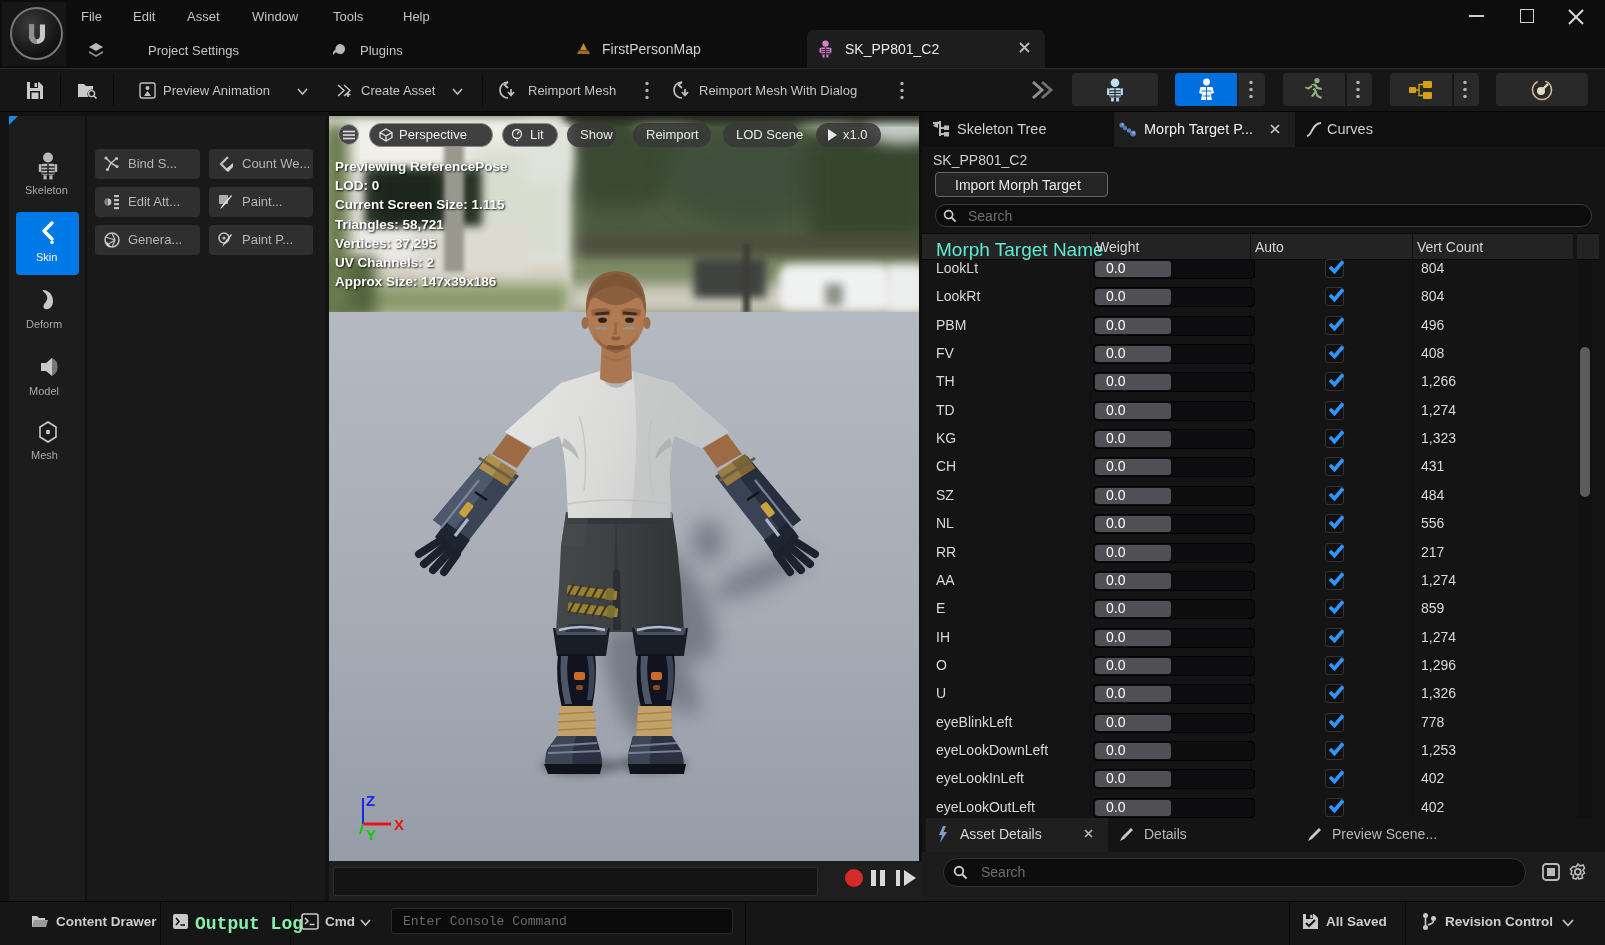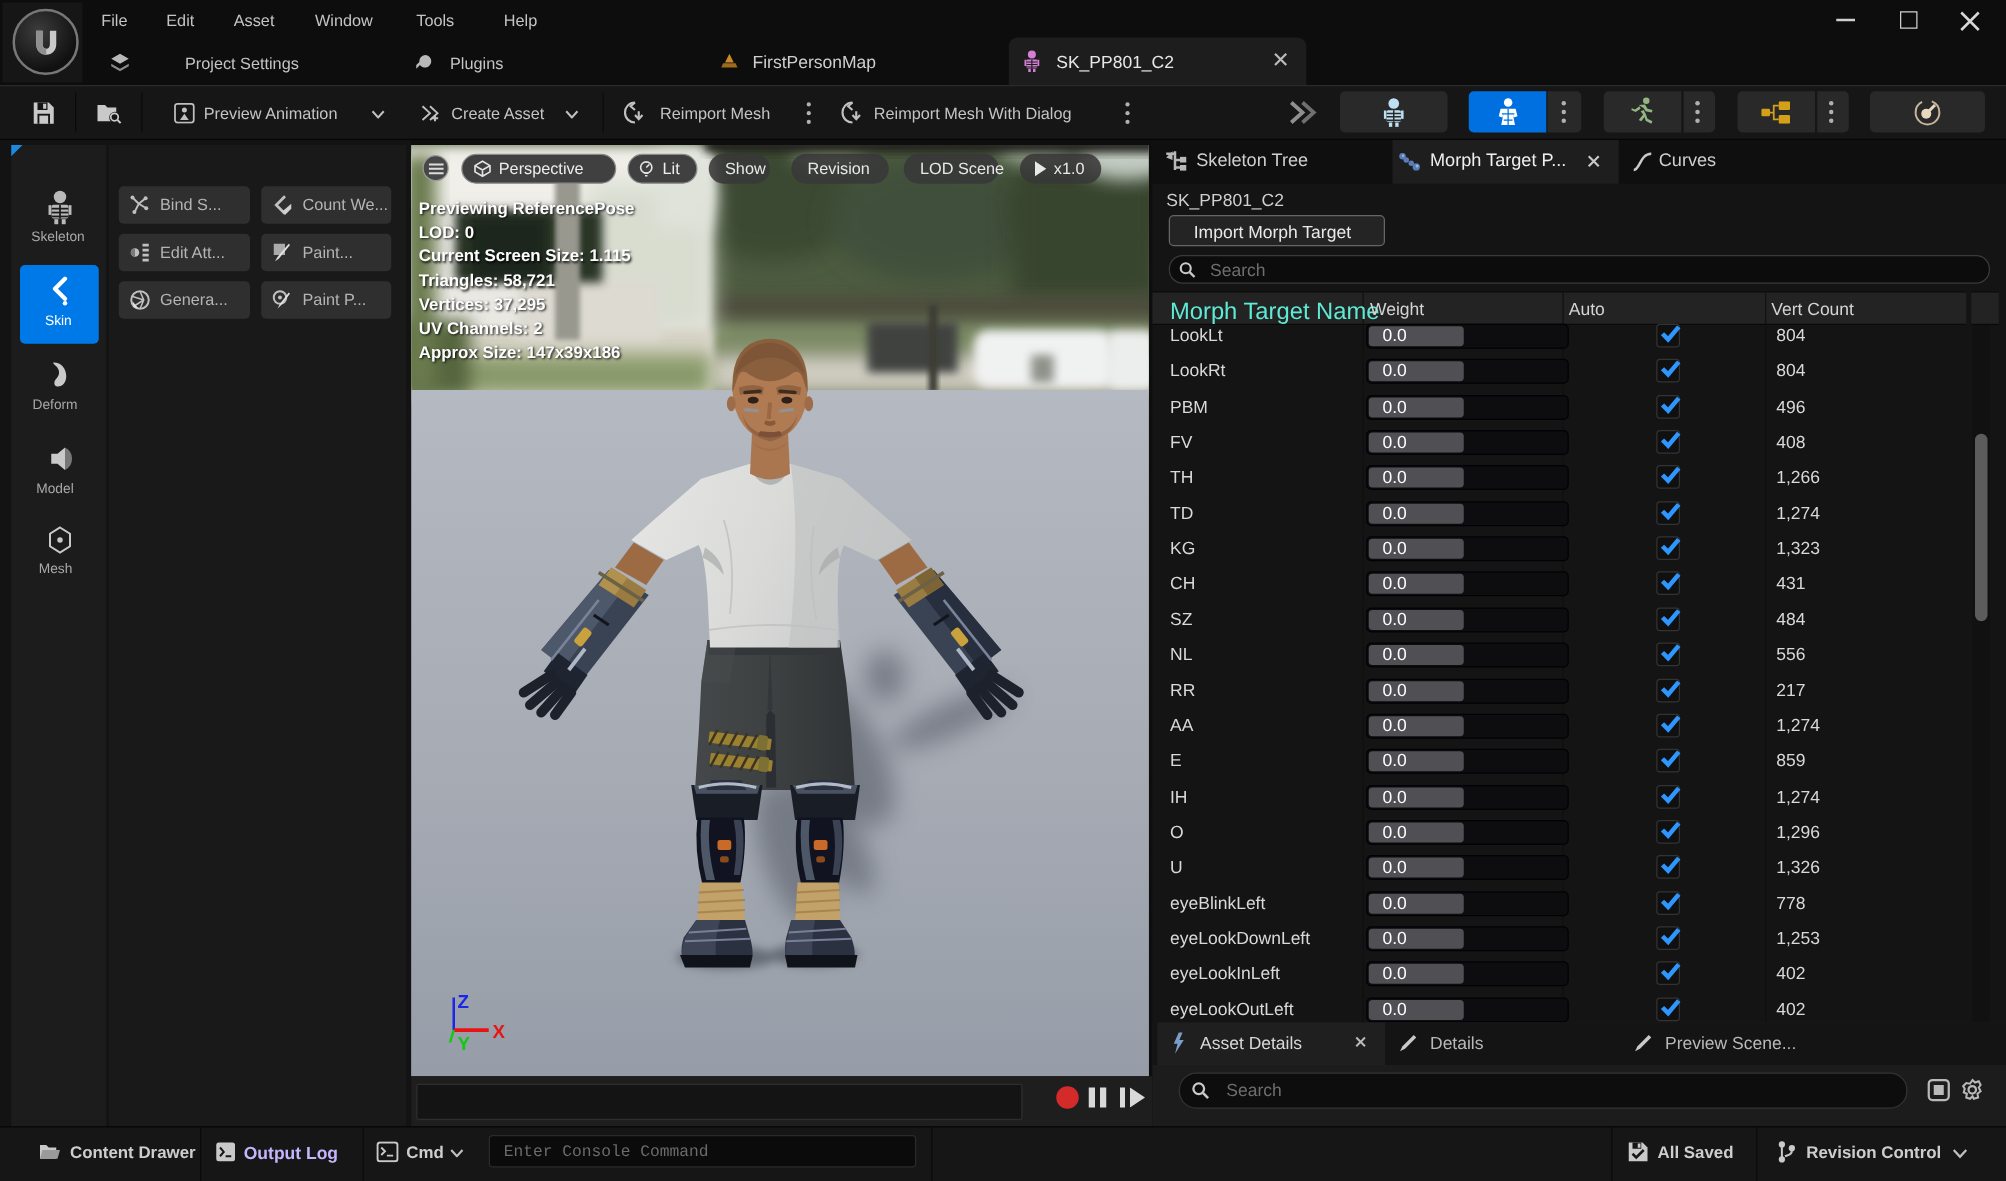--- a/index.html
+++ b/index.html
@@ -670,21 +670,21 @@
         <svg width="14" height="14" viewBox="0 0 14 14">
           <circle cx="7" cy="6" r="4.5" fill="none" stroke="#e4e4e4" stroke-width="1.3"></circle>
           <path d="M5.5 10.5 H8.5 M6 12.5 H8" stroke="#e4e4e4" stroke-width="1.2"></path>
           <path d="M7 6 L9.5 3.5" stroke="#e4e4e4" stroke-width="1.2"></path>
         </svg>
       </div>
     <div class="abs txt" style="left:201px;top:11px;color:#ededed;font-size:13px;">Lit</div>
     <div class="abs" style="left:238px;top:7px;width:49px;height:24px;background:rgba(56,56,56,0.88);border-radius:12px;"></div>
     <div class="abs txt" style="left:251px;top:11px;color:#e8e8e8;font-size:13px;">Show</div>
     <div class="abs" style="left:304px;top:7px;width:78px;height:24px;background:rgba(56,56,56,0.88);border-radius:12px;"></div>
-    <div class="abs txt" style="left:317px;top:11px;color:#e8e8e8;font-size:13px;">Revision</div>
+    <div class="abs txt" style="left:317px;top:11px;color:#e8e8e8;font-size:13px;">Reimport</div>
     <div class="abs" style="left:394px;top:7px;width:76px;height:24px;background:rgba(56,56,56,0.88);border-radius:12px;"></div>
     <div class="abs txt" style="left:407px;top:11px;color:#e8e8e8;font-size:13px;">LOD Scene</div>
     <div class="abs" style="left:487px;top:7px;width:65px;height:24px;background:rgba(56,56,56,0.88);border-radius:12px;"></div>
     <div class="abs" style="left:497px;top:12px;width:12px;height:14px;">
         <svg width="12" height="14">
           <path d="M2 1 L11 7 L2 13 Z" fill="#e8e8e8"></path>
         </svg>
       </div>
     <div class="abs txt" style="left:514px;top:11px;color:#e8e8e8;font-size:13px;">x1.0</div>
 
@@ -1112,21 +1112,21 @@
     </div>
     <div class="abs txt" style="left:56px;top:914px;font-size:13.5px;color:#cdcdcd;font-weight:bold;">Content Drawer</div>
 
     <div class="abs" style="left:172px;top:913px;width:17px;height:17px;">
       <svg width="17" height="17" viewBox="0 0 17 17">
           <rect x="1" y="1" width="15" height="15" rx="2" fill="#c9c9c9"></rect>
           <path d="M4 5 L7 8.5 L4 12" stroke="#161616" stroke-width="1.6" fill="none"></path>
           <line x1="8.5" y1="12" x2="13" y2="12" stroke="#161616" stroke-width="1.6"></line>
         </svg>
     </div>
-    <div class="abs txt" style="left:195px;top:914px;font-size:14px;color:#c4b5fd;font-weight:bold;">Output Log</div>
+    <div class="abs txt" style="left:195px;top:914px;font-size:18px;color:#86efac;font-weight:bold;font-family:Liberation Mono, monospace;">Output Log</div>
 
     <div class="abs" style="left:301px;top:913px;width:18px;height:17px;">
       <svg width="18" height="17" viewBox="0 0 18 17">
           <rect x="1" y="1" width="16" height="15" rx="2" fill="none" stroke="#c9c9c9" stroke-width="1.6"></rect>
           <path d="M4 5 L7 8 L4 11" stroke="#c9c9c9" stroke-width="1.5" fill="none"></path>
           <line x1="8.5" y1="11.5" x2="13.5" y2="11.5" stroke="#c9c9c9" stroke-width="1.5"></line>
         </svg>
     </div>
     <div class="abs txt" style="left:325px;top:914px;font-size:13.5px;color:#cdcdcd;font-weight:bold;">Cmd</div>
     <div class="abs" style="left:360px;top:919px;">

